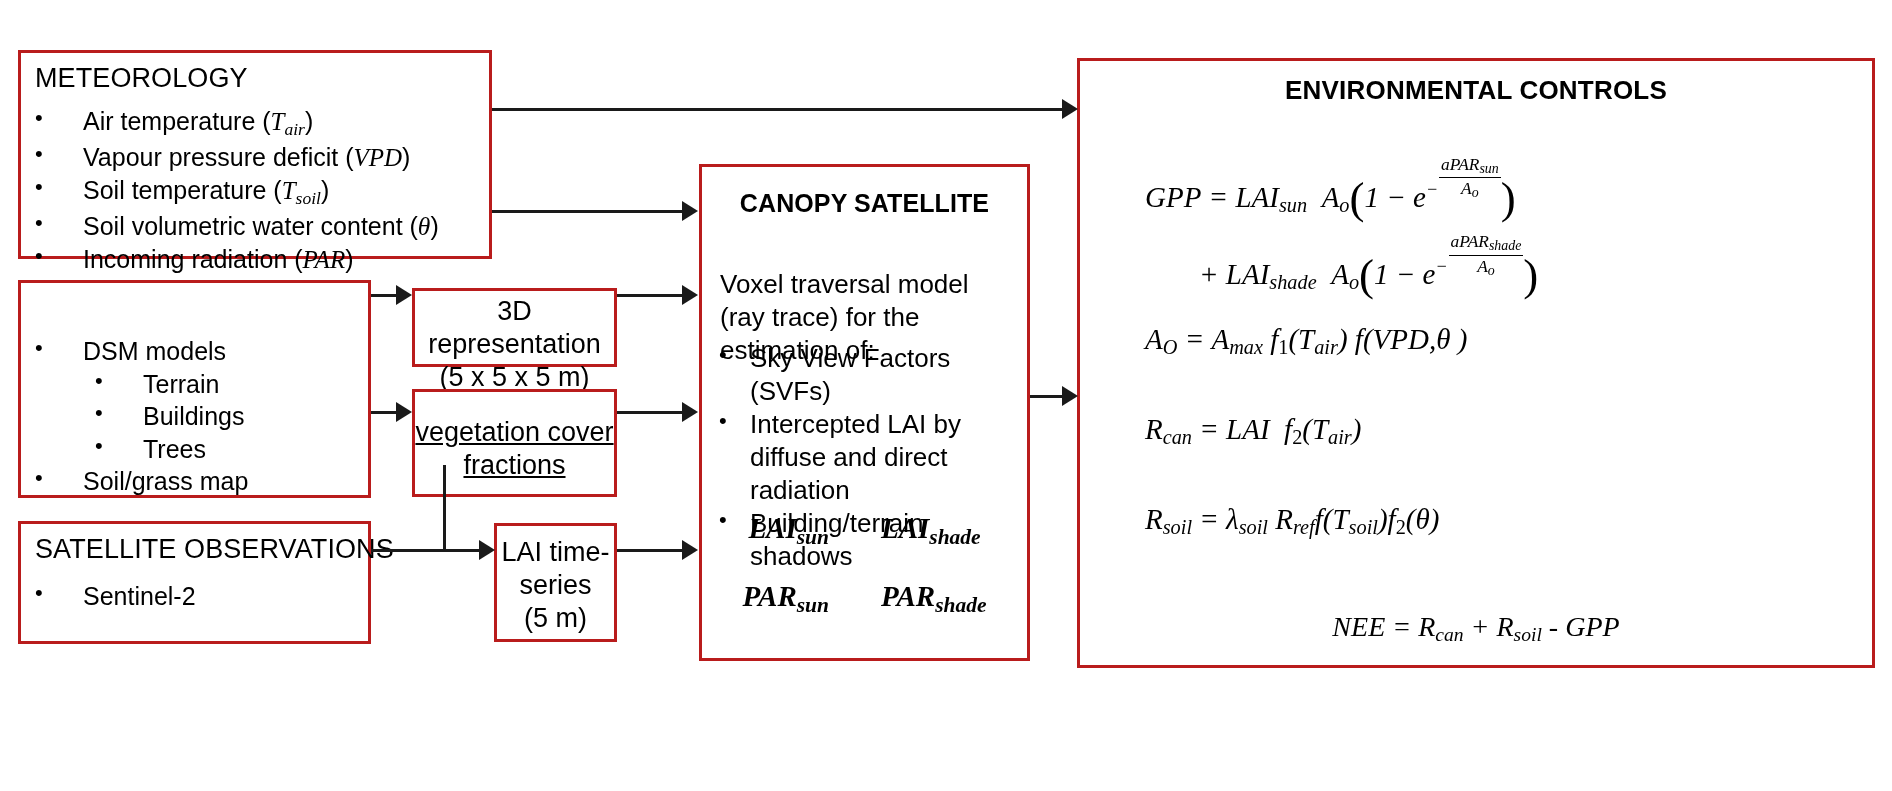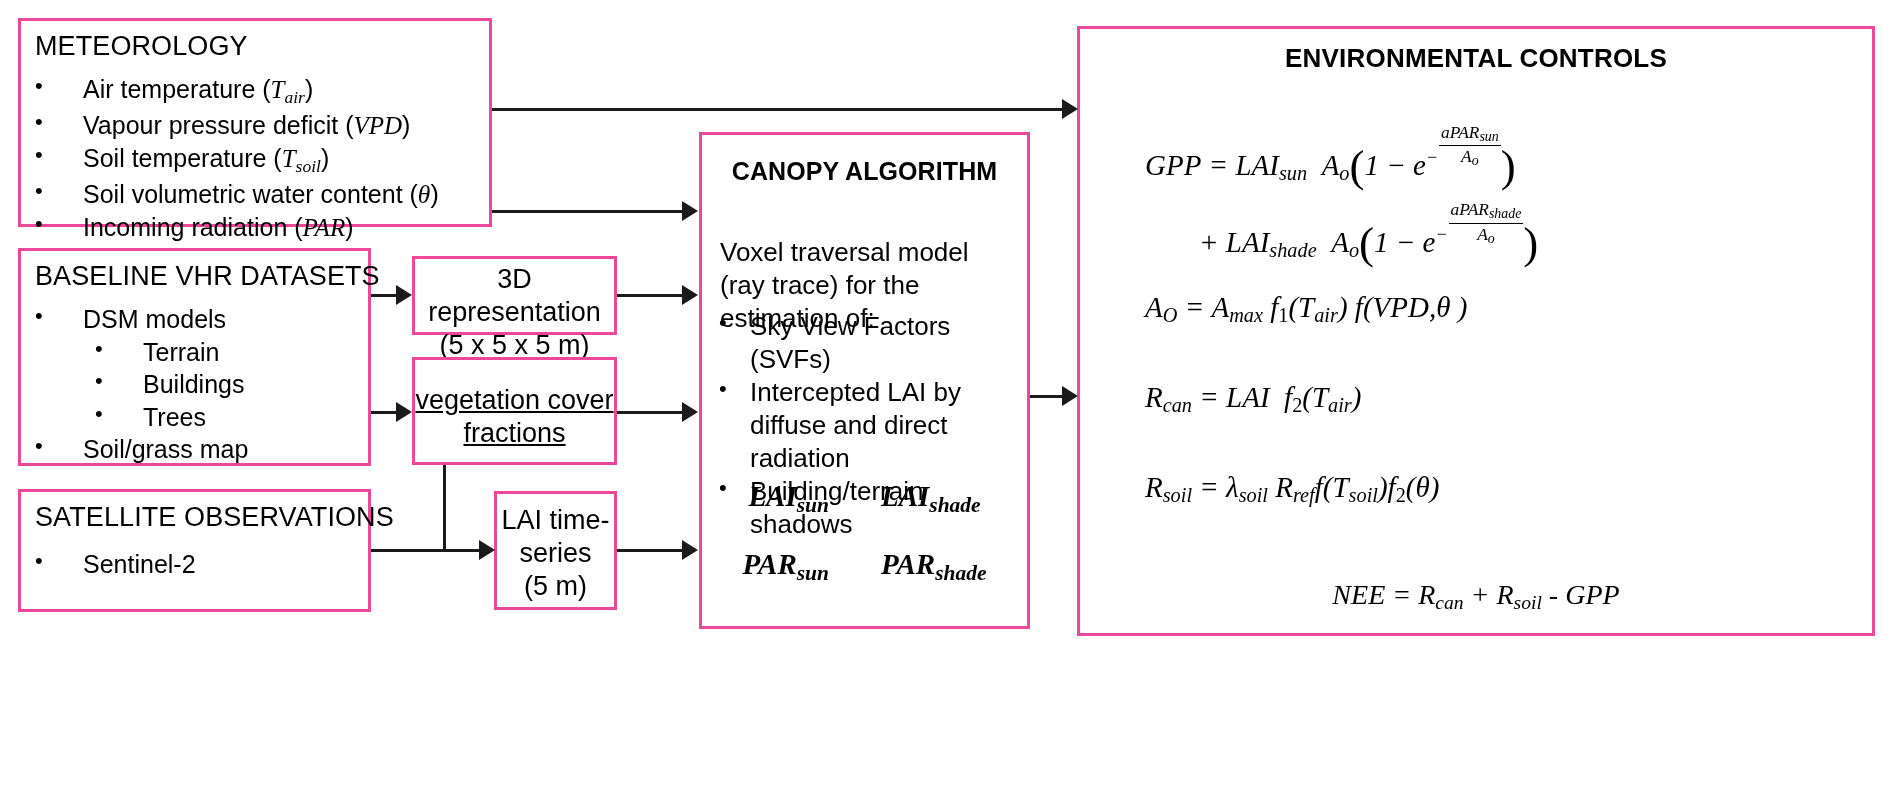--- a/index.html
+++ b/index.html
@@ -13,23 +13,24 @@
   }
   #canvas {
     position: relative;
     width: 1892px;
     height: 791px;
     background: #ffffff;
     overflow: hidden;
   }
   .box {
     position: absolute;
-    border: 3px solid #ec4899;
+    border: 3px solid #b91c1c;
     background: #ffffff;
     box-sizing: border-box;
+    margin-top: 32px;
   }
   .box-title {
     font-size: 27px;
     letter-spacing: 0.1px;
     white-space: nowrap;
   }
   .bullet-list {
     list-style: none;
     margin: 0;
     padding: 0;
@@ -188,21 +189,20 @@
     <ul class="bullet-list" style="position:absolute;left:0;top:52px;right:0;">
       <li>Air temperature (<span class="it">T<span class="sub-sm">air</span></span>)</li>
       <li>Vapour pressure deficit (<span class="it">VPD</span>)</li>
       <li>Soil temperature (<span class="it">T<span class="sub-sm">soil</span></span>)</li>
       <li>Soil volumetric water content (<span class="greek">θ</span>)</li>
       <li>Incoming radiation (<span class="it">PAR</span>)</li>
     </ul>
   </div>
 
   <div class="box" id="box-baseline">
-    <div class="box-title" style="position:absolute;left:14px;top:10px;">BASELINE VHR DATASETS</div>
     <ul class="bullet-list" style="position:absolute;left:0;top:52px;right:6px;">
       <li>DSM models</li>
       <li class="sub">Terrain</li>
       <li class="sub">Buildings</li>
       <li class="sub">Trees</li>
       <li>Soil/grass map</li>
     </ul>
   </div>
 
   <div class="box" id="box-satellite">
@@ -229,21 +229,21 @@
   <div class="box" id="box-lai">
     <div class="center-text" style="position:absolute;left:0;right:0;top:10px;">
       <div>LAI time-</div>
       <div>series</div>
       <div>(5 m)</div>
     </div>
   </div>
 
   <div class="box" id="box-canopy">
     <div id="canopy-head">
-      <div>CANOPY ALGORITHM</div>
+      <div>CANOPY SATELLITE</div>
     </div>
     <div id="canopy-desc">Voxel traversal model (ray trace) for the estimation of:</div>
     <ul class="bullet-list" id="canopy-bullets">
       <li>Sky View Factors (SVFs)</li>
       <li>Intercepted LAI by diffuse and direct radiation</li>
       <li>Building/terrain shadows</li>
     </ul>
     <div class="sym-row" id="sym-lai">
       <span>LAI<span class="sym-sub">sun</span></span>
       <span>LAI<span class="sym-sub">shade</span></span>

